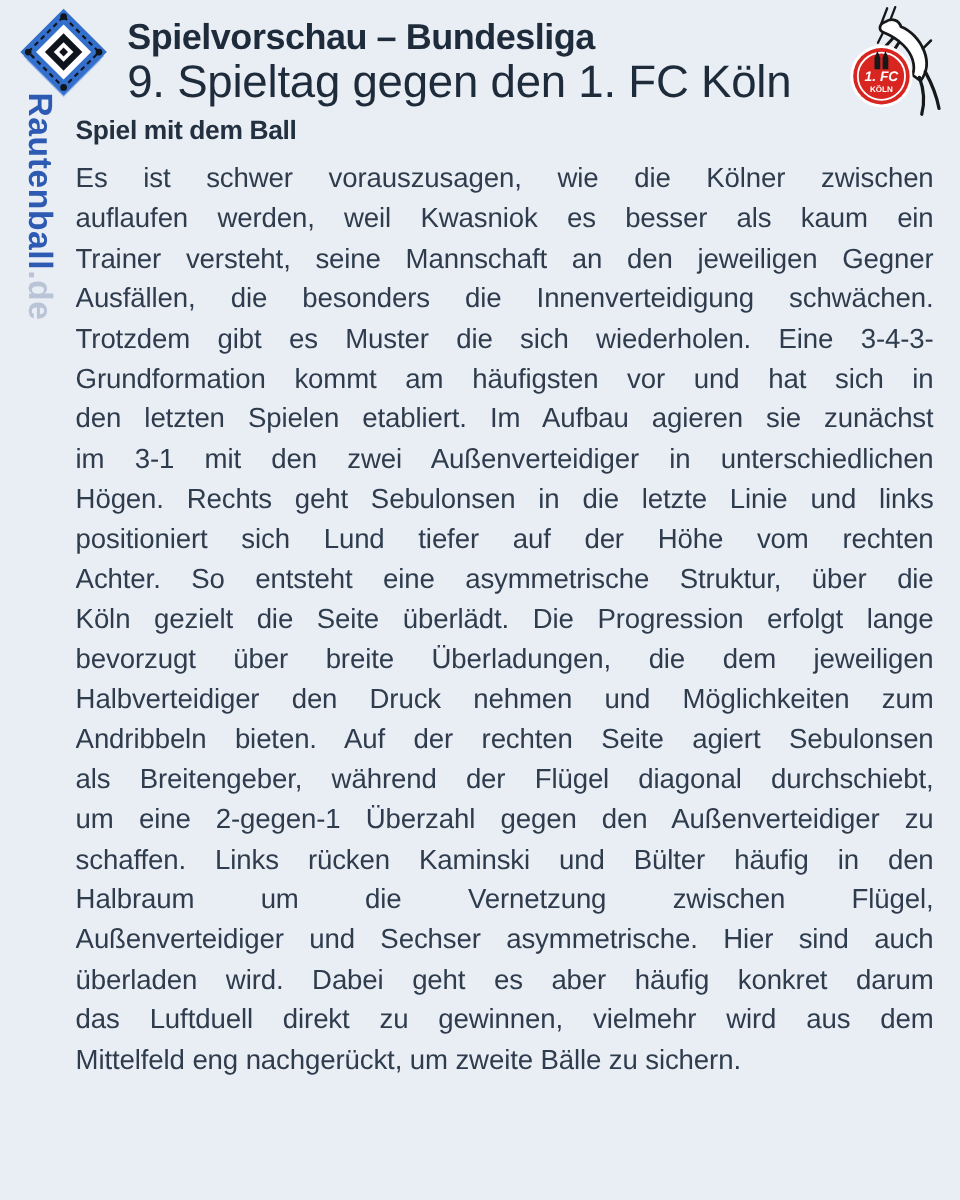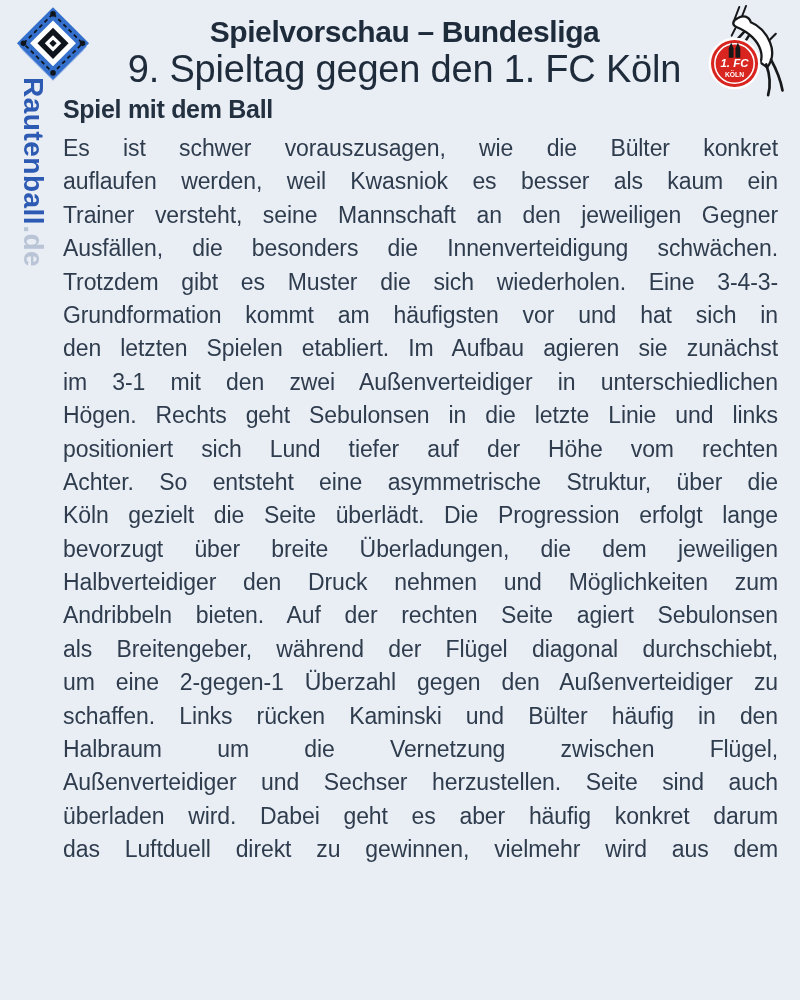--- a/index.html
+++ b/index.html
@@ -6,33 +6,33 @@
   body{
     width:800px;height:1000px;
     background:#e9edf4;
     font-family:"Liberation Sans", sans-serif;
     position:relative;
     overflow:hidden;
   }
   .header{position:absolute;left:0;top:0;width:800px;height:96px;}
   .hsv-logo{position:absolute;left:10px;top:4px;width:86px;height:82px;}
   .koeln-logo{position:absolute;left:698px;top:4px;width:98px;height:96px;}
-  .title-block{position:absolute;left:122px;top:14px;width:565px;text-align:center;color:#1e2b3b;}
+  .title-block{position:absolute;left:106px;top:14px;width:565px;text-align:left;color:#1e2b3b;}
   .title{font-weight:bold;font-size:30px;letter-spacing:-0.4px;line-height:36px;}
   .subtitle{font-weight:400;font-size:38px;letter-spacing:-0.2px;line-height:34px;margin-top:2px;}
   .brand-vertical{
     position:absolute;left:17px;top:77px;height:300px;
     writing-mode:vertical-rl;text-orientation:mixed;
     font-size:28px;font-weight:bold;letter-spacing:0.5px;
     white-space:nowrap;
   }
   .brand-name{color:#2d5ab2;}
   .brand-tld{color:#b9c4d6;}
   .article{position:absolute;left:63px;top:94px;width:715px;color:#2e3c4d;}
-  .article-heading{font-weight:bold;font-size:25px;letter-spacing:-0.3px;color:#22303f;line-height:30px;margin-bottom:8px;}
+  .article-heading{font-weight:bold;font-size:22px;letter-spacing:-0.3px;color:#22303f;line-height:30px;margin-bottom:8px;}
   .lines{margin-top:0;}
   .line{
     font-size:23px;letter-spacing:-0.1px;line-height:33.4px;
     text-align:justify;text-align-last:justify;
     height:33.4px;overflow:hidden;white-space:normal;
   }
   .line-last{text-align-last:left;}
 </style>
 </head>
 <body>
@@ -89,36 +89,37 @@
   </div>
 </div>
 
 <div class="brand-vertical">
   <span class="brand-name">Rautenball</span><span class="brand-tld">.de</span>
 </div>
 
 <div class="article">
   <div class="article-heading">Spiel mit dem Ball</div>
   <div class="lines">
-      <div class="line">Es ist schwer vorauszusagen, wie die Bülter konkret</div>
+      <div class="line">Es ist schwer vorauszusagen, wie die Kölner zwischen</div>
       <div class="line">auflaufen werden, weil Kwasniok es besser als kaum ein</div>
       <div class="line">Trainer versteht, seine Mannschaft an den jeweiligen Gegner</div>
       <div class="line">Ausfällen, die besonders die Innenverteidigung schwächen.</div>
       <div class="line">Trotzdem gibt es Muster die sich wiederholen. Eine 3-4-3-</div>
       <div class="line">Grundformation kommt am häufigsten vor und hat sich in</div>
       <div class="line">den letzten Spielen etabliert. Im Aufbau agieren sie zunächst</div>
       <div class="line">im 3-1 mit den zwei Außenverteidiger in unterschiedlichen</div>
       <div class="line">Högen. Rechts geht Sebulonsen in die letzte Linie und links</div>
       <div class="line">positioniert sich Lund tiefer auf der Höhe vom rechten</div>
       <div class="line">Achter. So entsteht eine asymmetrische Struktur, über die</div>
       <div class="line">Köln gezielt die Seite überlädt. Die Progression erfolgt lange</div>
       <div class="line">bevorzugt über breite Überladungen, die dem jeweiligen</div>
       <div class="line">Halbverteidiger den Druck nehmen und Möglichkeiten zum</div>
       <div class="line">Andribbeln bieten. Auf der rechten Seite agiert Sebulonsen</div>
       <div class="line">als Breitengeber, während der Flügel diagonal durchschiebt,</div>
       <div class="line">um eine 2-gegen-1 Überzahl gegen den Außenverteidiger zu</div>
       <div class="line">schaffen. Links rücken Kaminski und Bülter häufig in den</div>
       <div class="line">Halbraum um die Vernetzung zwischen Flügel,</div>
-      <div class="line">Außenverteidiger und Sechser herzustellen. Seite sind auch</div>
+      <div class="line">Außenverteidiger und Sechser asymmetrische. Hier sind auch</div>
       <div class="line">überladen wird. Dabei geht es aber häufig konkret darum</div>
       <div class="line">das Luftduell direkt zu gewinnen, vielmehr wird aus dem</div>
+      <div class="line line-last">Mittelfeld eng nachgerückt, um zweite Bälle zu sichern.</div>
     </div>
 </div>
 
 </body></html>

